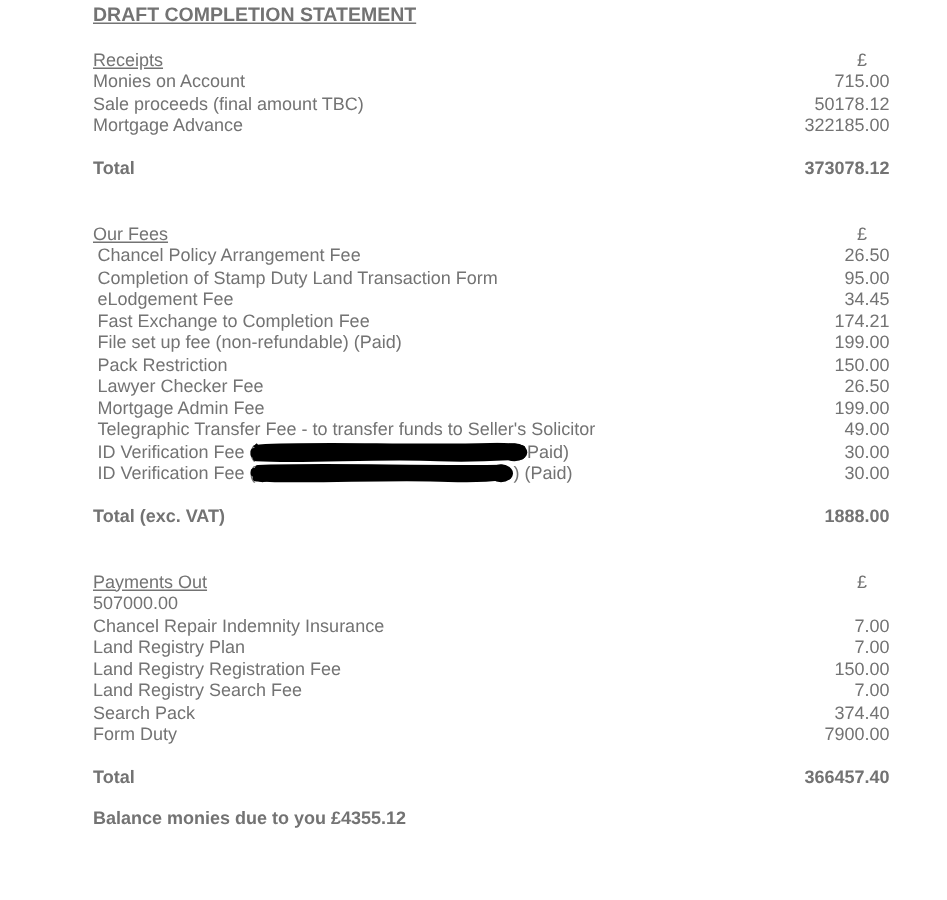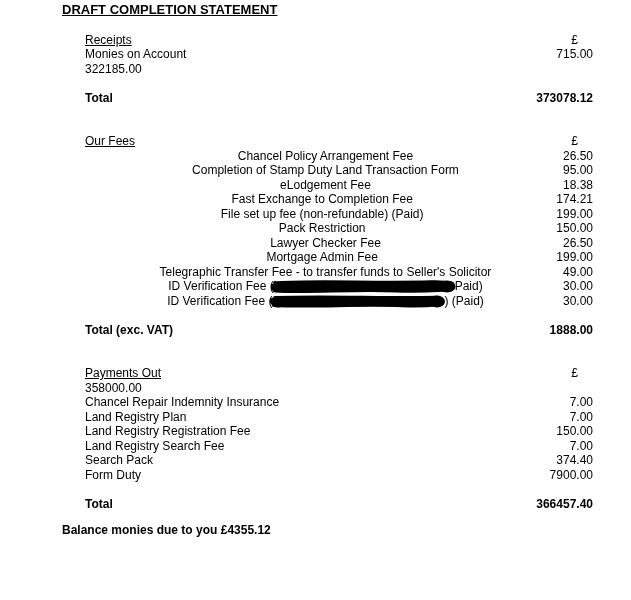--- a/index.html
+++ b/index.html
@@ -1,49 +1,48 @@
 <!DOCTYPE html>
 <html><head>
 <meta charset="utf-8">
 <style>
   html, body { margin: 0; padding: 0; background: #ffffff; }
   .page {
     position: relative;
     width: 631px;
     height: 600px;
     background: #ffffff;
-    color: #000000;
+    color: #737373;
     font-family: "Liberation Sans", sans-serif;
     font-size: 12px;
     line-height: 14.5px;
     box-sizing: border-box;
     padding: 3px 38px 0 62px;
     overflow: hidden;
   }
   .row {
     display: flex;
     justify-content: space-between;
     align-items: baseline;
     height: 14.5px;
     white-space: nowrap;
-    margin-left: 23px;
   }
   .label { flex: 1 1 auto; white-space: nowrap; }
   .amt { flex: 0 0 auto; text-align: right; }
   .doc-title {
     font-weight: bold;
     font-size: 13px;
     text-decoration: underline;
     height: 14.5px;
     white-space: nowrap;
   }
   .sec-head { text-decoration: underline; }
   .cur { padding-right: 15px; }
   .bold { font-weight: bold; }
-  .indent { padding-left: 3px; text-align: center; }
+  .indent { padding-left: 3px; }
   .gap-title { height: 15px; }
   .gap-1 { height: 14.5px; }
   .gap-2 { height: 29px; }
   .gap-bal { height: 12px; }
   .scribble {
     display: inline-block;
     vertical-align: -3px;
     margin-left: -3px;
     margin-right: -1px;
   }
@@ -59,20 +58,25 @@
 
   <div class="row">
     <span class="label sec-head">Receipts</span>
     <span class="amt cur">£</span>
   </div>
   <div class="row">
     <span class="label">Monies on Account</span>
     <span class="amt">715.00</span>
   </div>
   <div class="row">
+    <span class="label">Sale proceeds (final amount TBC)</span>
+    <span class="amt">50178.12</span>
+  </div>
+  <div class="row">
+    <span class="label">Mortgage Advance</span>
     <span class="amt">322185.00</span>
   </div>
   <div class="gap-1"></div>
   <div class="row bold">
     <span class="label">Total</span>
     <span class="amt">373078.12</span>
   </div>
 
   <div class="gap-2"></div>
 
@@ -83,21 +87,21 @@
   <div class="row">
     <span class="label indent">Chancel Policy Arrangement Fee</span>
     <span class="amt">26.50</span>
   </div>
   <div class="row">
     <span class="label indent">Completion of Stamp Duty Land Transaction Form</span>
     <span class="amt">95.00</span>
   </div>
   <div class="row">
     <span class="label indent">eLodgement Fee</span>
-    <span class="amt">18.38</span>
+    <span class="amt">34.45</span>
   </div>
   <div class="row">
     <span class="label indent">Fast Exchange to Completion Fee</span>
     <span class="amt">174.21</span>
   </div>
   <div class="row">
     <span class="label indent">File set up fee (non-refundable) (Paid)</span>
     <span class="amt">199.00</span>
   </div>
   <div class="row">
@@ -142,21 +146,21 @@
     <span class="amt">1888.00</span>
   </div>
 
   <div class="gap-2"></div>
 
   <div class="row">
     <span class="label sec-head">Payments Out</span>
     <span class="amt cur">£</span>
   </div>
   <div class="row">
-    <span class="amt">358000.00</span>
+    <span class="amt">507000.00</span>
   </div>
   <div class="row">
     <span class="label">Chancel Repair Indemnity Insurance</span>
     <span class="amt">7.00</span>
   </div>
   <div class="row">
     <span class="label">Land Registry Plan</span>
     <span class="amt">7.00</span>
   </div>
   <div class="row">

